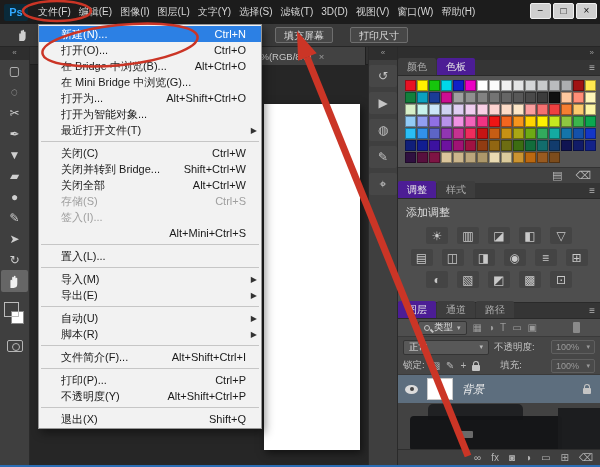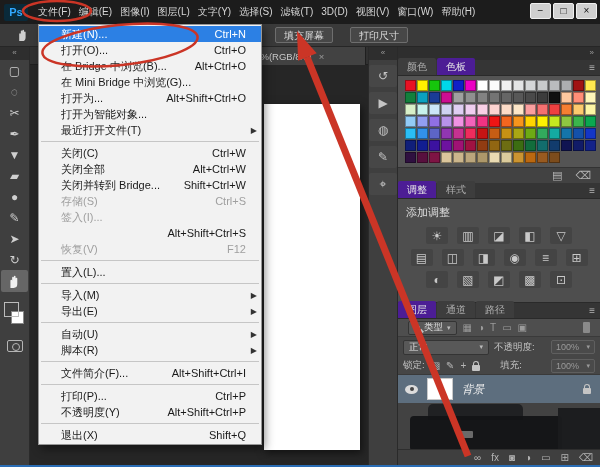--- a/index.html
+++ b/index.html
@@ -48,21 +48,21 @@
 .ptab.active{background:#4c1d95;color:#e8e8e8}
 .pmenu{position:absolute;right:5px;top:2px;color:#b5b5b5;font-size:10px}
 .swcontent{background:#545454;padding:4px 0 4px 7px;flex:none}
 .swgrid{display:grid;grid-template-columns:repeat(16,11px);gap:1px}
 .sw{width:11px;height:11px;border:1px solid rgba(0,0,0,.35)}
 .swfooter{height:16px;background:#424242;border-top:1px solid #333;display:flex;justify-content:flex-end;gap:13px;padding:1px 9px 0 0;color:#b5b5b5;font-size:11px;flex:none}
 .adjcontent{background:#4e4e4e;height:104px;padding:4px 6px;border-bottom:1px solid #2a2a2a;flex:none}
 .adjhint{font-size:11px;color:#ddd;margin:2px 0 7px 2px}
 .adjrow{display:flex;justify-content:center;gap:9px;margin-bottom:5px}
 .adjicon{width:22px;height:17px;display:flex;align-items:center;justify-content:center;color:#c9c9c9;font-size:12px;background:#444;border-radius:2px}
-.lfilter{height:18px;background:#4e4e4e;display:flex;align-items:center;padding:0 10px;gap:6px;border-bottom:1px solid #3a3a3a;flex:none}
+.lfilter{height:18px;background:#4e4e4e;display:flex;align-items:center;padding:0 20px;gap:6px;border-bottom:1px solid #3a3a3a;flex:none}
 .lfchip{display:flex;align-items:center;gap:4px;background:#585858;border:1px solid #343434;border-radius:2px;height:14px;padding:0 5px;font-size:9.5px;color:#ddd}
 .mag{width:6px;height:6px;border:1.5px solid #c5c5c5;border-radius:50%;position:relative;flex:none}
 .mag::after{content:"";position:absolute;left:4.5px;top:4.5px;width:4px;height:1.5px;background:#c5c5c5;transform:rotate(45deg)}
 .lficon{color:#9b9b9b;font-size:10px;line-height:18px}
 .lftoggle{margin-left:auto;width:7px;height:11px;background:#8a8a8a;border-radius:1px}
 .lblend{height:20px;display:flex;align-items:center;padding:0 5px;gap:5px;background:#464646;flex:none}
 .select{display:flex;align-items:center;justify-content:space-between;background:#585858;border:1px solid #343434;border-radius:2px;height:15px;padding:0 5px;font-size:9.5px;color:#e3e3e3;width:86px}
 .lab{font-size:9.5px;color:#c5c5c5;white-space:nowrap}
 .valbox{display:flex;align-items:center;justify-content:space-between;background:#4a4a4a;border:1px solid #5f5f5f;border-radius:2px;height:14px;padding:0 4px;font-size:9px;color:#9a9a9a;width:44px;margin-left:auto}
 .llock{height:18px;display:flex;align-items:center;padding:0 5px;gap:6px;background:#464646;border-bottom:1px solid #3a3a3a;flex:none}
@@ -539,54 +539,49 @@
         
       </div>
 
       <div class="mi">
         <span class="mi-label">关闭(C)</span>
         <span class="mi-short">Ctrl+W</span>
         <span class="mi-arrow"></span>
       </div>
 
       <div class="mi">
+        <span class="mi-label">关闭并转到 Bridge...</span>
+        <span class="mi-short">Shift+Ctrl+W</span>
+        <span class="mi-arrow"></span>
+      </div>
+
+      <div class="mi">
         <span class="mi-label">关闭全部</span>
         <span class="mi-short">Alt+Ctrl+W</span>
-        <span class="mi-arrow"></span>
-      </div>
-
-      <div class="mi">
-        <span class="mi-label">关闭并转到 Bridge...</span>
-        <span class="mi-short">Shift+Ctrl+W</span>
         <span class="mi-arrow"></span>
       </div>
 
       <div class="mi disabled">
         <span class="mi-label">存储(S)</span>
         <span class="mi-short">Ctrl+S</span>
         <span class="mi-arrow"></span>
       </div>
 
 
       <div class="mi disabled">
         <span class="mi-label">签入(I)...</span>
         <span class="mi-short"></span>
         <span class="mi-arrow"></span>
       </div>
 
       <div class="mi">
-        <span class="mi-short">Alt+Shift+Ctrl+S</span>
-        <span class="mi-arrow"></span>
-      </div>
-
-      <div class="mi disabled">
-        <span class="mi-label">恢复(V)</span>
-        <span class="mi-short">F12</span>
-        <span class="mi-arrow"></span>
-      </div>
+        <span class="mi-short">Alt+Mini+Ctrl+S</span>
+        <span class="mi-arrow"></span>
+      </div>
+
 
       <div class="mi separator">
         
         
         
       </div>
 
       <div class="mi">
         <span class="mi-label">置入(L)...</span>
         <span class="mi-short"></span>

